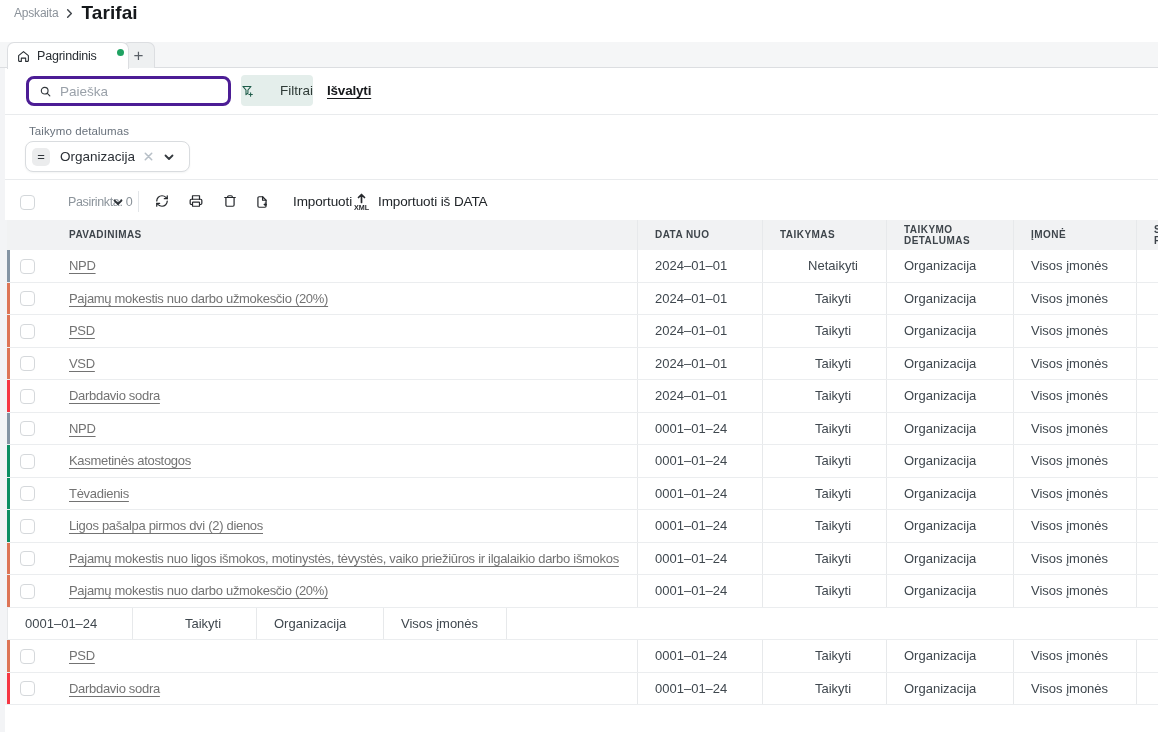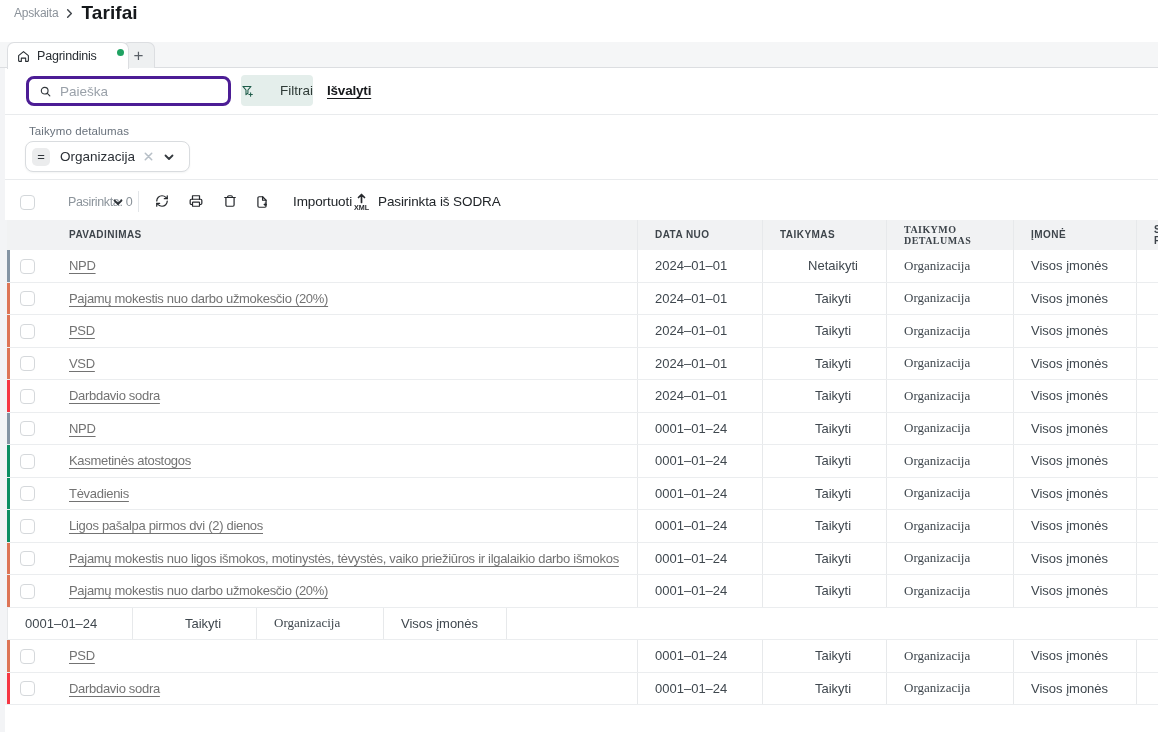--- a/index.html
+++ b/index.html
@@ -67,21 +67,21 @@
 
   
   .table { left:7px; top:220px; width:1353px; }
   .thead { display:flex; height:30px; background:#f1f2f3; }
   .th { font-size:10px; font-weight:700; color:#3e454b; letter-spacing:.45px;
     display:flex; flex-direction:column; justify-content:center; padding-left:17px; line-height:11.5px; }
   .th.c1 { padding-left:62px; }
   .c1 { width:630px; }
   .c2 { width:125px; }
   .c3 { width:124px;justify-content:center; }
-  .c4 { width:127px;font-family:Liberation Serif, serif; }
+  .c4 { width:127px; }
   .c5 { width:123px; }
   .c6 { width:224px; }
   .th:not(.c1), .td:not(.c1) { border-left:1px solid #e7e9eb; }
   .row { display:flex; height:32.5px; border-bottom:1px solid #ebedef; background:#fff; }
   .td { display:flex; align-items:center; padding-left:17px; font-size:13px; color:#3f474e;
     white-space:nowrap; overflow:hidden; }
   .td.c1 { position:relative; padding-left:62px; }
   .row-indicator { position:absolute; left:0; top:0; width:3px; height:100%; }
   .row-checkbox { position:absolute; left:13px; top:8.5px; width:15px; height:15px;
     border:1.5px solid #d5d8db; border-radius:4px; background:#fff; }
@@ -213,21 +213,21 @@
   <span class="tb-import-label">Importuoti</span>
 </div>
 
 <div class="abs tb-import-sodra">
   <span>
     <svg width="19" height="18" viewBox="0 0 19 18" fill="none">
         <path d="M9.5 1.5 v8 M9.5 1.5 l-3 3 M9.5 1.5 l3 3" stroke="#26292d" stroke-width="1.7" stroke-linecap="round" stroke-linejoin="round"></path>
         <text x="9.5" y="16.5" text-anchor="middle" font-family="Liberation Sans, sans-serif" font-size="7.2" font-weight="bold" fill="#26292d">XML</text>
       </svg>
   </span>
-  <span class="tb-import-label">Pasirinkta iš SODRA</span>
+  <span class="tb-import-label">Importuoti iš DATA</span>
 </div>
 
 <div class="abs table">
   <div class="thead">
     <div class="th c1">
         <span>PAVADINIMAS</span>
       </div>
     <div class="th c2">
         <span>DATA NUO</span>
       </div>

